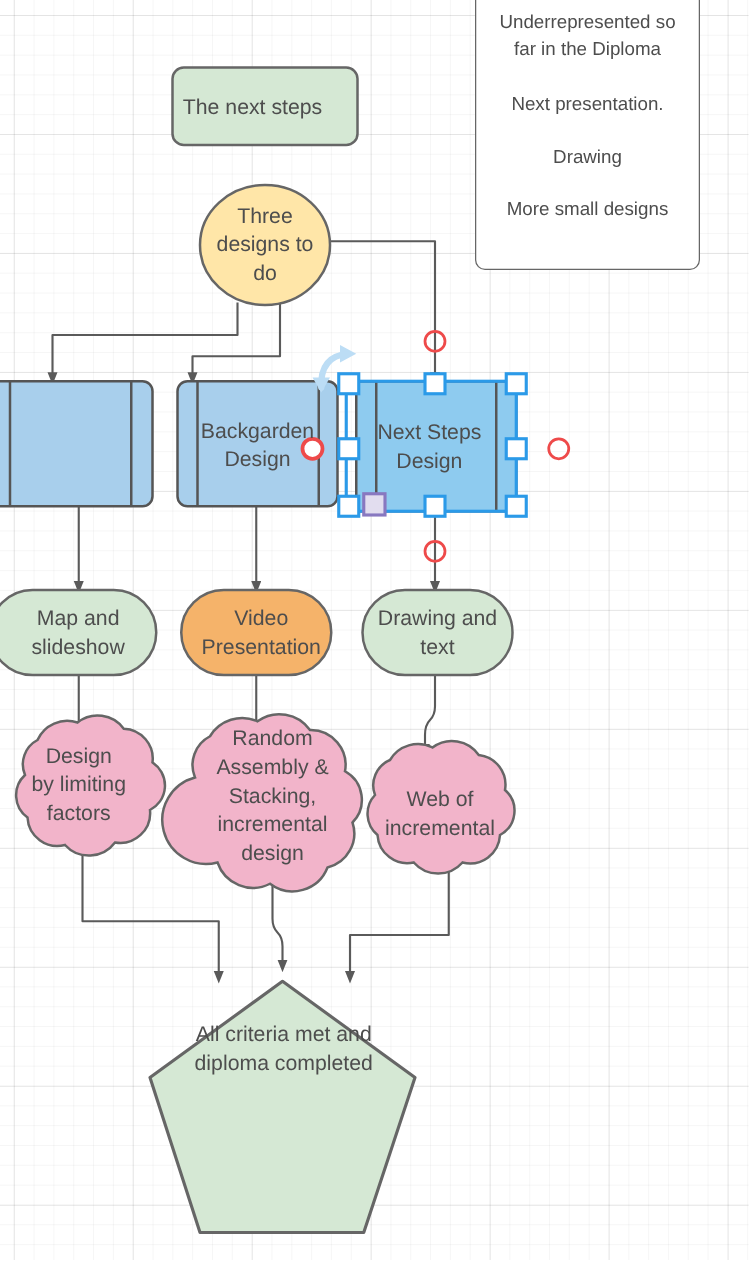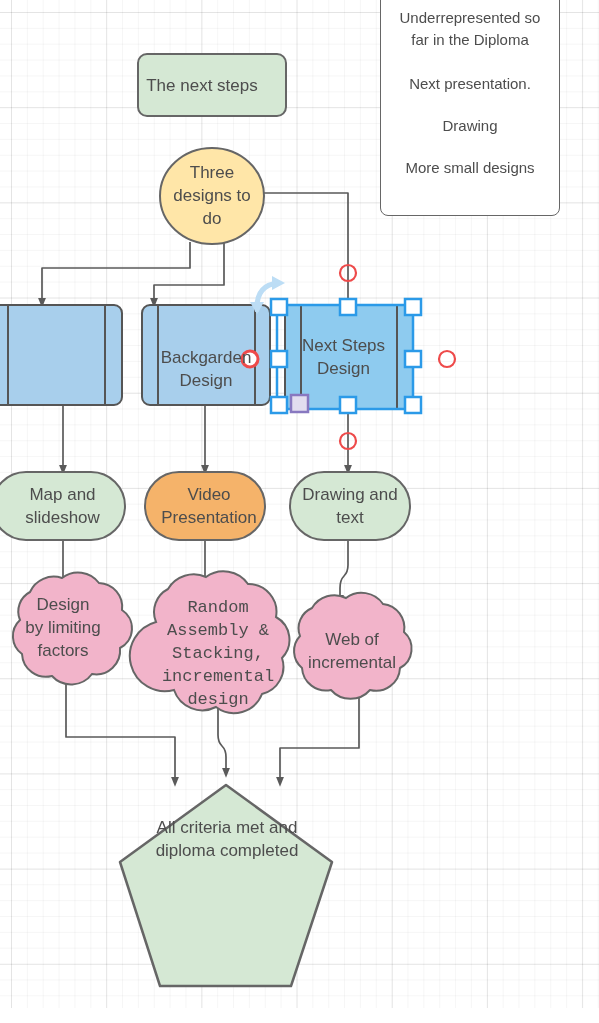--- a/index.html
+++ b/index.html
@@ -202,40 +202,40 @@
     <circle cx="250" cy="359" r="8" fill="#ffffff" stroke="#ee4a4a" stroke-width="3"></circle>
   </svg>
 
   <div class="lbl" style="left:138px;top:74px;width:128px;">The next steps</div>
 
   <div class="lbl" style="left:160px;top:161px;width:104px;">Three
 designs to
 do</div>
 
 
-  <div class="lbl" style="left:156px;top:333px;width:100px;margin-top:13px;">Backgarden
+  <div class="lbl" style="left:156px;top:333px;width:100px;">Backgarden
 Design</div>
 
   <div class="lbl" style="left:300px;top:334px;width:87px;">Next Steps
 Design</div>
 
   <div class="lbl" style="left:4px;top:483px;width:117px;">Map and
 slideshow</div>
 
   <div class="lbl" style="left:145px;top:483px;width:128px;">Video
 Presentation</div>
 
   <div class="lbl" style="left:290px;top:483px;width:120px;">Drawing and
 text</div>
 
   <div class="lbl" style="left:8px;top:593px;width:110px;">Design
 by limiting
 factors</div>
 
-  <div class="lbl" style="left:157px;top:596px;width:122px;font-family:Liberation Mono, monospace;">Random
+  <div class="lbl" style="left:157px;top:579px;width:122px;">Random
 Assembly &amp;
 Stacking,
 incremental
 design</div>
 
   <div class="lbl" style="left:293px;top:628px;width:118px;">Web of
 incremental</div>
 
   <div class="lbl" style="left:127px;top:816px;width:200px;">All criteria met and
 diploma completed</div>

